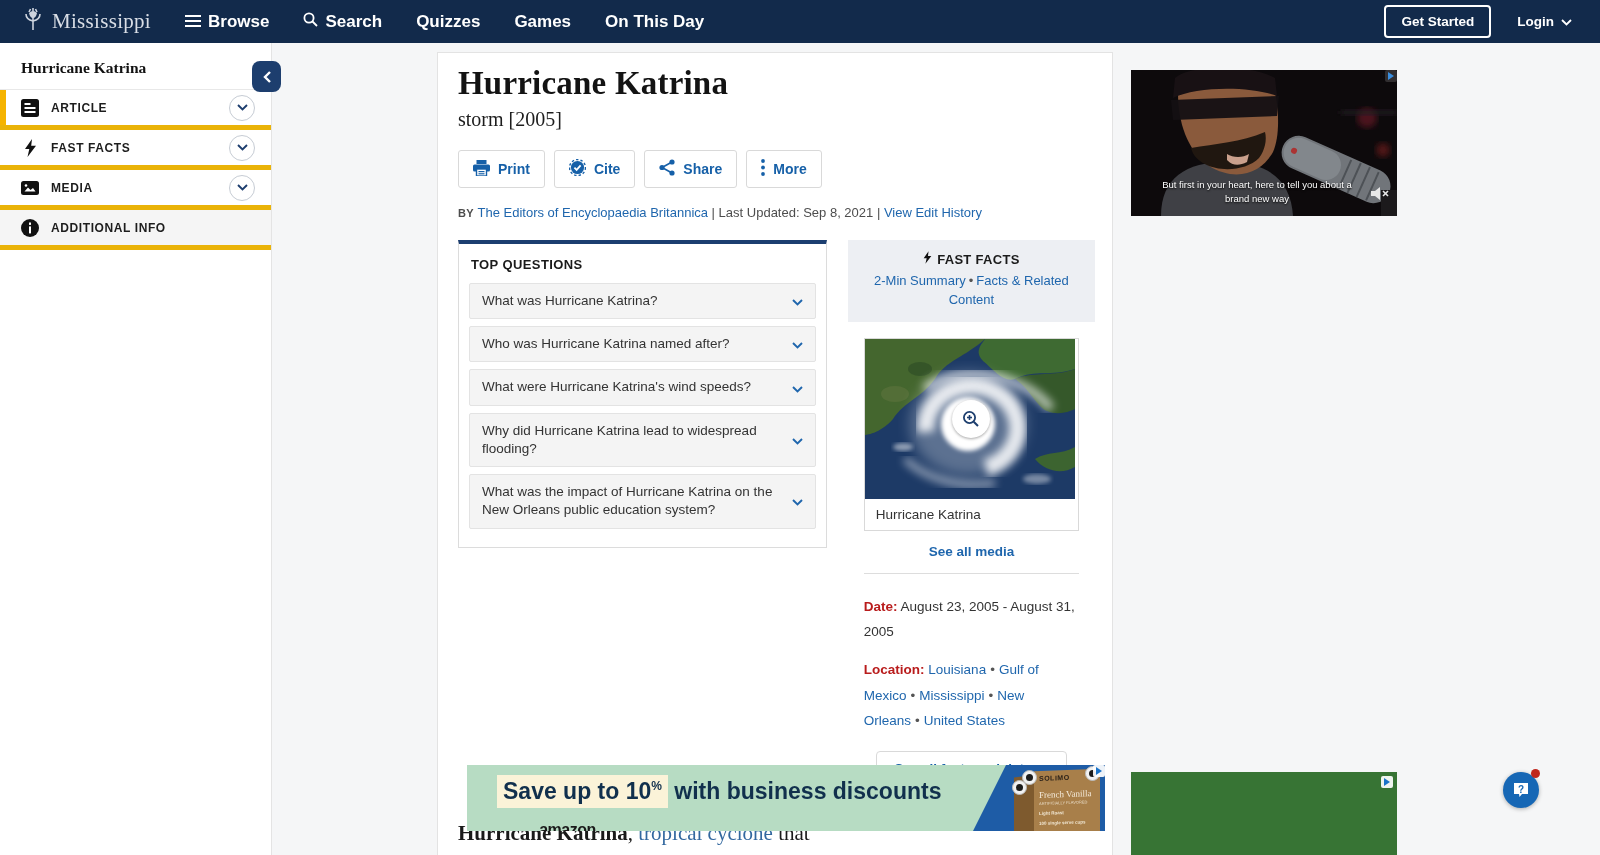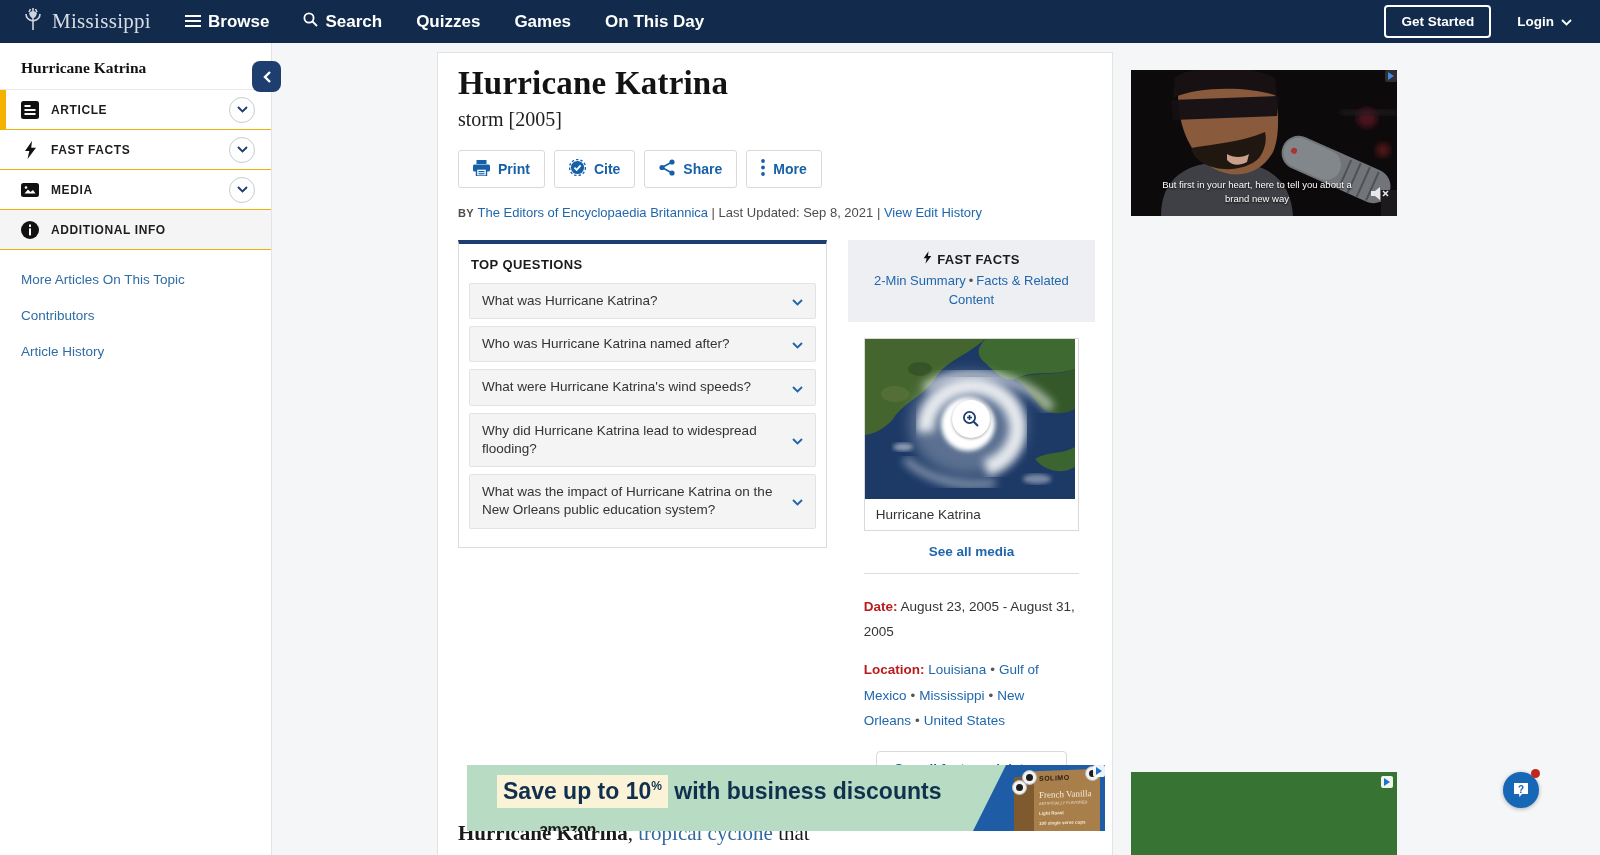--- a/index.html
+++ b/index.html
@@ -15,21 +15,21 @@
   .nav-item { display:flex; align-items:center; gap:7px; color:#fff; font-size:17px; font-weight:bold; cursor:pointer; }
   .nav-right { margin-left:auto; display:flex; align-items:center; gap:26px; padding-right:28px; }
   .get-started { border:2px solid #fff; border-radius:4px; color:#fff; font-size:13.5px; font-weight:bold; padding:7px 15px; background:transparent; cursor:pointer; }
   .login { display:flex; align-items:center; gap:7px; color:#fff; font-size:13.5px; font-weight:bold; cursor:pointer; }
 
   
   .sidebar { position:absolute; top:43px; left:0; width:272px; height:812px; background:#fff; border-right:1px solid #e4e4e4; }
   .sidebar-title { font-family:"Liberation Serif", serif; font-weight:bold; font-size:15.5px; color:#111; padding:16px 21px 12px; }
   .collapse-btn { position:absolute; left:252px; top:18px; width:29px; height:31px; background:#1d3e6e; border:none; border-radius:8px; color:#fff; cursor:pointer; display:flex; align-items:center; justify-content:center; z-index:5; }
   .side-nav { border-top:1px solid #e8e8e8; }
-  .side-item { position:relative; height:40px; display:flex; align-items:center; padding-left:21px; border-bottom:1px solid #eab308; background:#fff; cursor:pointer; }
+  .side-item { position:relative; height:40px; display:flex; align-items:center; padding-left:21px; border-bottom:5px solid #eab308; background:#fff; cursor:pointer; }
   .side-item.active::before { content:""; position:absolute; left:0; top:0; bottom:0; width:6px; background:#f5b300; }
   .side-item.grey { background:#f5f5f5; }
   .side-icon { width:18px; height:18px; margin-right:12px; display:flex; align-items:center; justify-content:center; }
   .side-label { font-size:12px; font-weight:bold; letter-spacing:.6px; color:#1d1d1d; }
   .side-chevron { position:absolute; right:16px; width:26px; height:26px; border:1px solid #c6ccd4; border-radius:50%; background:#fff; display:flex; align-items:center; justify-content:center; cursor:pointer; }
   .side-links { padding:22px 21px; display:flex; flex-direction:column; gap:21px; }
   .side-links a { color:#2e6ca6; font-size:13.5px; cursor:pointer; }
 
   
   .card { position:absolute; left:437px; top:52px; width:676px; height:803px; background:#fff; border:1px solid #e3e3e3; border-bottom:none; overflow:hidden; }
@@ -228,25 +228,20 @@
         <svg width="18" height="18" viewBox="0 0 18 18">
             <circle cx="9" cy="9" r="9" fill="#111"></circle>
             <rect x="8" y="3.5" width="2" height="2.4" fill="#fff"></rect>
             <rect x="8" y="7.4" width="2" height="7" fill="#fff"></rect>
           </svg>
       </span>
       <span class="side-label">ADDITIONAL INFO</span>
     </div>
   </nav>
 
-  <div class="side-links">
-    <a>More Articles On This Topic</a>
-    <a>Contributors</a>
-    <a>Article History</a>
-  </div>
 </aside>
 
 <main class="card">
   <div class="card-inner">
     <h1 class="page-title">Hurricane Katrina</h1>
     <div class="page-subtitle">storm [2005]</div>
 
     <div class="actions">
       <button class="action-btn">
         <span>

